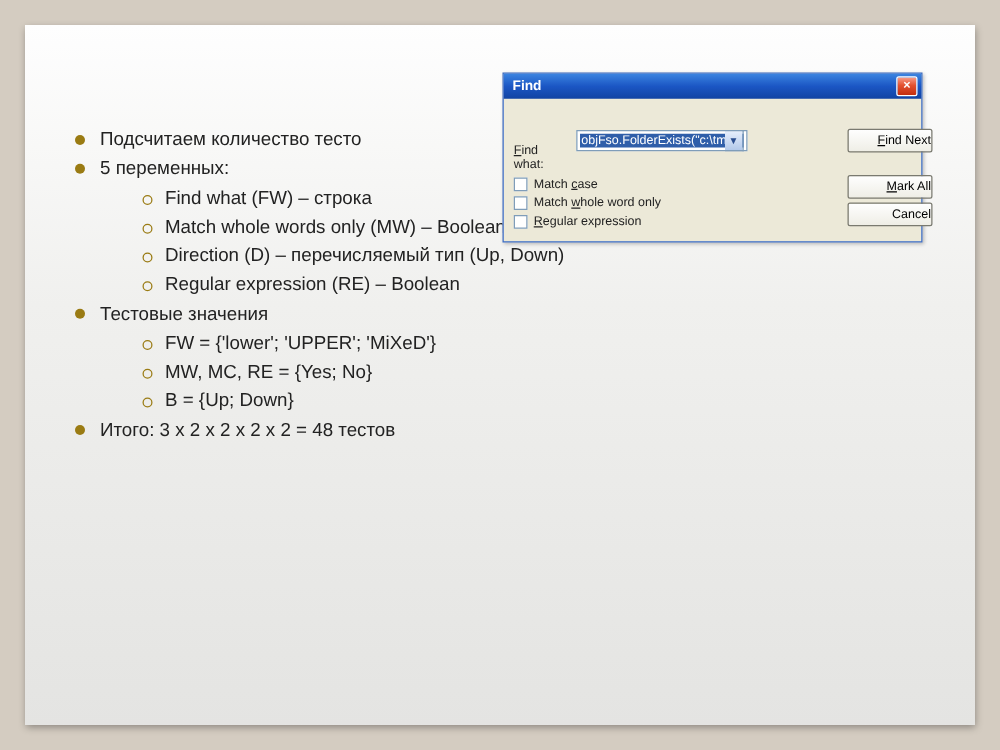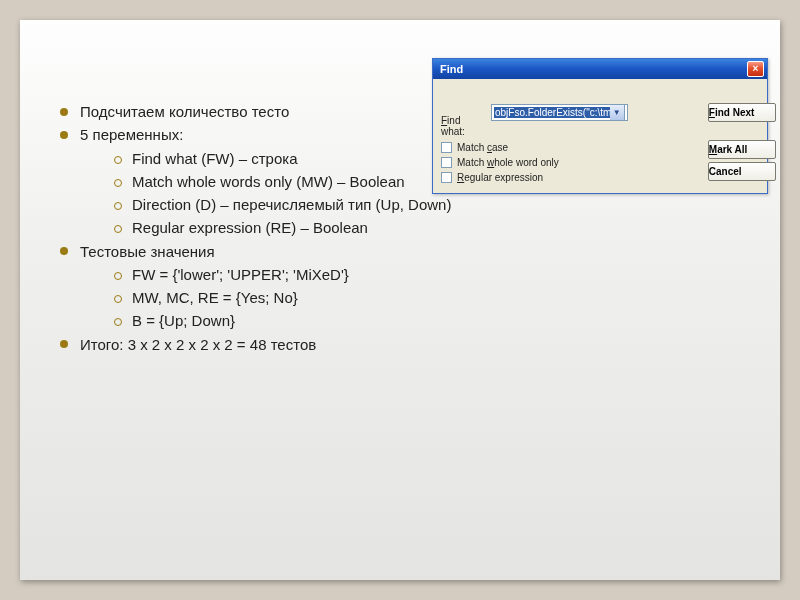--- a/index.html
+++ b/index.html
@@ -41,21 +41,21 @@
       width: 6px; height: 6px;
       border-radius: 50%;
       border: 1px solid #9a7b13;
       background: transparent;
     }
     .bold { font-weight: normal; }
 
     
     .find-dialog {
       position: absolute;
-      top: 38px; left: 412px;
+      top: 38px; left: 382px;
       width: 336px;
       z-index: 5;
       font-family: Tahoma, Arial, sans-serif;
       font-size: 10px;
       background: #ece9d8;
       border: 1px solid #3a6bc7;
       box-shadow: 1px 1px 3px rgba(0,0,0,0.25);
     }
     .titlebar {
       height: 20px;
@@ -153,24 +153,23 @@
       background: #3aa82f;
     }
     .btn {
       grid-column: 4;
       height: 19px;
       border: 1px solid #7a7a70;
       border-radius: 2px;
       background: linear-gradient(to bottom, #fefefe, #efeee6);
       font-size: 10px;
       color: #000;
-      text-align: left;
+      text-align: right;
       line-height: 17px;
       cursor: default;
-      font-weight: bold;
     }
     .btn.b1 { grid-row: 1; }
     .btn.b2 { grid-row: 2; }
     .btn.b3 { grid-row: 3; }
     .u { text-decoration: underline; }
   </style>
 </head>
 <body>
 
 <div class="slide">

